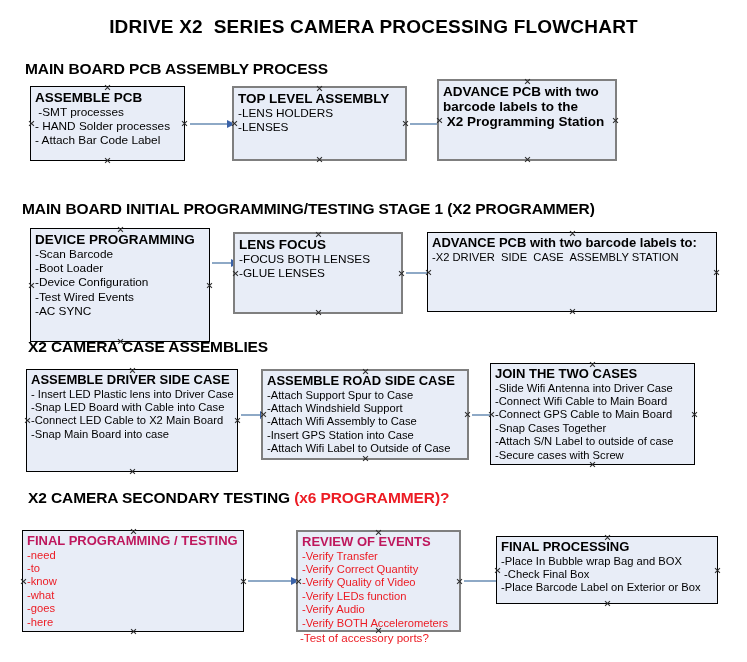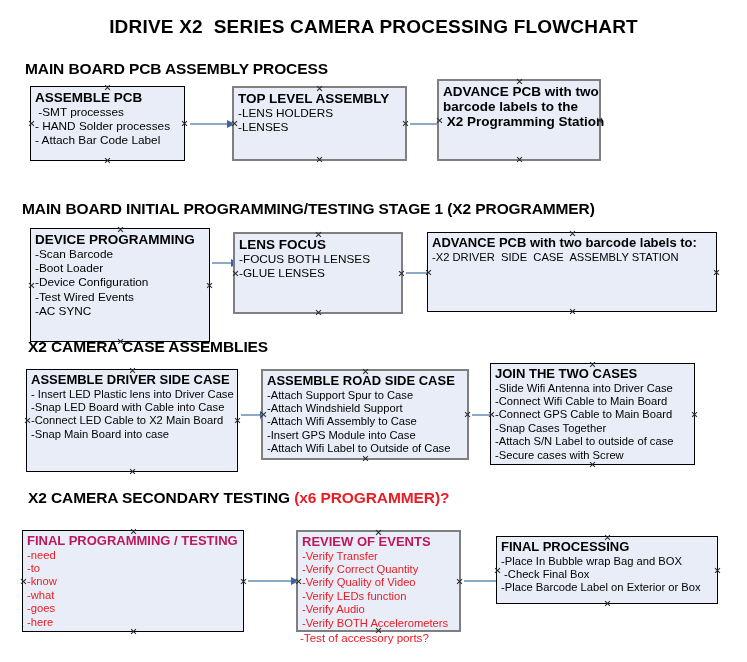--- a/index.html
+++ b/index.html
@@ -169,21 +169,21 @@
     <span class="handle" style="left:50%; top:100%;"></span>
     <span class="handle" style="left:0;  top:50%;"></span>
     <span class="handle" style="left:100%; top:50%;"></span>
   </div>
 
   <div class="arrow" style="left:410px; top:123px; width:48px;">
     <span class="shaft" style="width:40px;"></span>
     <span class="head" style="left:39px;"></span>
   </div>
 
-  <div class="node thick fs-a" style="left:437px; top:79px; width:164px; height:82px;">
+  <div class="node thick fs-a" style="left:437px; top:79px; width:180px; height:82px;">
     <div class="body">
       <div class="ntitle">ADVANCE PCB with two</div>
       <div class="ntitle">barcode labels to the</div>
       <div class="ntitle"> X2 Programming Station</div>
     </div>
     <span class="handle" style="left:50%; top:0;"></span>
     <span class="handle" style="left:50%; top:100%;"></span>
     <span class="handle" style="left:0;  top:50%;"></span>
     <span class="handle" style="left:100%; top:50%;"></span>
   </div>
@@ -258,21 +258,21 @@
     <span class="shaft" style="width:20px;"></span>
     <span class="head" style="left:19px;"></span>
   </div>
 
   <div class="node thick fs-b" style="left:261px; top:369px; width:208px; height:91px;">
     <div class="body">
       <div class="ntitle">ASSEMBLE ROAD SIDE CASE</div>
       <div class="nline">-Attach Support Spur to Case</div>
       <div class="nline">-Attach Windshield Support</div>
       <div class="nline">-Attach Wifi Assembly to Case</div>
-      <div class="nline">-Insert GPS Module into Case</div>
+      <div class="nline">-Insert GPS Station into Case</div>
       <div class="nline">-Attach Wifi Label to Outside of Case</div>
     </div>
     <span class="handle" style="left:50%; top:0;"></span>
     <span class="handle" style="left:50%; top:100%;"></span>
     <span class="handle" style="left:0;  top:50%;"></span>
     <span class="handle" style="left:100%; top:50%;"></span>
   </div>
 
   <div class="arrow" style="left:472px; top:414px; width:28px;">
     <span class="shaft" style="width:20px;"></span>

